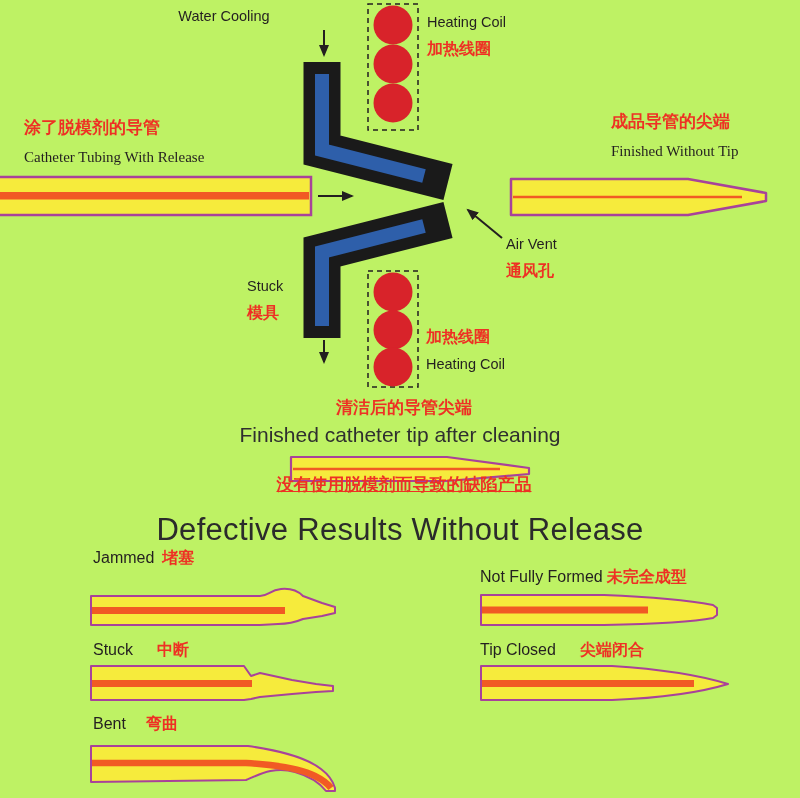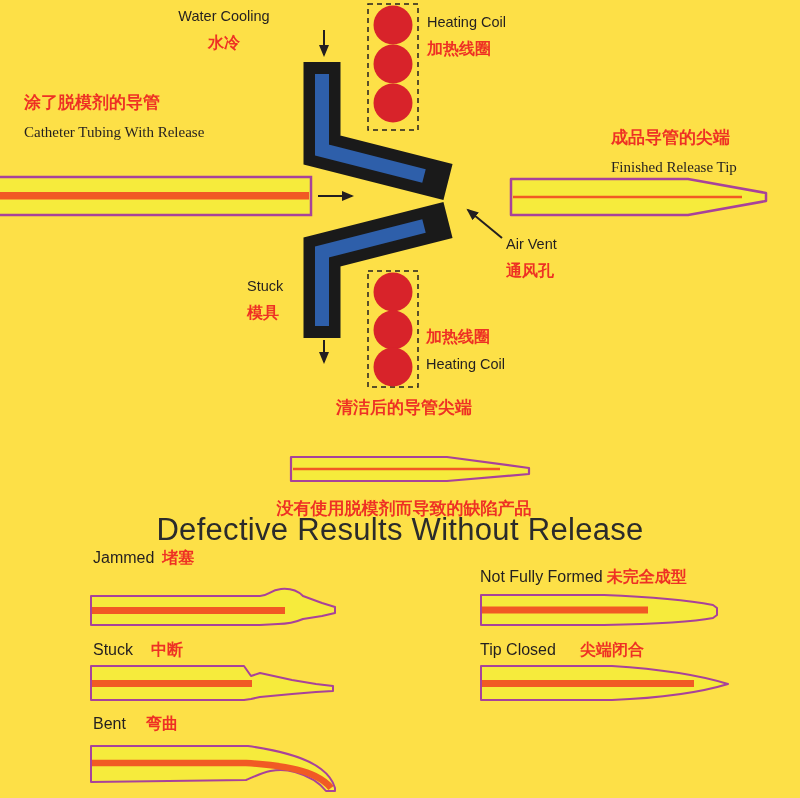--- a/index.html
+++ b/index.html
@@ -1,17 +1,17 @@
 <!DOCTYPE html>
 <html><head>
 <meta charset="utf-8">
 <style>
   html,body{margin:0;padding:0;background:#ffffff;}
   #stage{
-    position:relative;width:800px;height:798px;background:#fde047;overflow:hidden;
+    position:relative;width:800px;height:798px;background:#bef264;overflow:hidden;
     font-family:"Liberation Sans","DejaVu Sans",sans-serif;
   }
   svg{position:absolute;left:0;top:0;}
   .lbl{position:absolute;line-height:1.2;}
   .center{text-align:center;}
   .en{font-size:14.5px;color:#231f20;}
   .en-md{font-size:15px;color:#231f20;font-family:Liberation Serif, serif;}
   .zh{font-size:16px;color:#ee3124;font-weight:700;margin-top:8px;}
   .zh-lg{font-size:17px;color:#ee3124;font-weight:700;margin-bottom:10px;}
   .caption-zh{position:absolute;left:0;right:0;text-align:center;font-size:17px;font-weight:700;color:#ee3124;padding-left:8px;}
@@ -98,64 +98,64 @@
     </g>
 
     <g>
       <path d="M481,666 L612,666 C660,669 702,676 728,684 C702,692 660,698 612,700 L481,700 Z" fill="#f6eb3c" stroke="#a8429a" stroke-width="2" stroke-linejoin="round"></path>
       <rect x="482" y="680" width="212" height="7" fill="#f15a24"></rect>
     </g>
   </svg>
 
   <div class="lbl center" style="left:149px;top:8px;width:150px;">
     <div class="en">Water Cooling</div>
-    <div class="zh">水冷</div>
   </div>
 
   <div class="lbl" style="left:427px;top:14px;">
     <div class="en">Heating Coil</div>
     <div class="zh">加热线圈</div>
   </div>
 
-  <div class="lbl" style="left:24px;top:93px;">
+  <div class="lbl" style="left:24px;top:118px;">
     <div class="zh-lg">涂了脱模剂的导管</div>
     <div class="en-md">Catheter Tubing With Release</div>
   </div>
 
-  <div class="lbl" style="left:611px;top:128px;">
+  <div class="lbl" style="left:611px;top:112px;">
     <div class="zh-lg">成品导管的尖端</div>
-    <div class="en-md">Finished Release Tip</div>
+    <div class="en-md">Finished Without Tip</div>
   </div>
 
   <div class="lbl" style="left:506px;top:236px;">
     <div class="en">Air Vent</div>
     <div class="zh">通风孔</div>
   </div>
 
   <div class="lbl" style="left:247px;top:278px;">
     <div class="en">Stuck</div>
     <div class="zh">模具</div>
   </div>
 
   <div class="lbl" style="left:426px;top:327px;">
     <div class="zh" style="margin-top:0;margin-bottom:10px;">加热线圈</div>
     <div class="en">Heating Coil</div>
   </div>
 
   <div class="caption-zh" style="top:396px;">清洁后的导管尖端</div>
+  <div class="caption-en" style="top:423px;">Finished catheter tip after cleaning</div>
 
-  <div class="caption-zh" style="top:497px;">没有使用脱模剂而导致的缺陷产品</div>
+  <div class="caption-zh" style="top:473px;text-decoration:underline;">没有使用脱模剂而导致的缺陷产品</div>
   <div class="big-title" style="top:512px;">Defective Results Without Release</div>
 
   <div class="dlbl" style="left:93px;top:548px;">
     <span class="den">Jammed</span><span class="dzh" style="margin-left:8px;">堵塞</span>
   </div>
 
   <div class="dlbl" style="left:93px;top:640px;">
-    <span class="den">Stuck</span><span class="dzh" style="margin-left:18px;text-align:right;">中断</span>
+    <span class="den">Stuck</span><span class="dzh" style="margin-left:24px;text-align:right;">中断</span>
   </div>
 
   <div class="dlbl" style="left:93px;top:714px;text-align:center;">
     <span class="den">Bent</span><span class="dzh" style="margin-left:20px;">弯曲</span>
   </div>
 
   <div class="dlbl" style="left:480px;top:640px;">
     <span class="den">Tip Closed</span><span class="dzh" style="margin-left:24px;">尖端闭合</span>
   </div>
 

